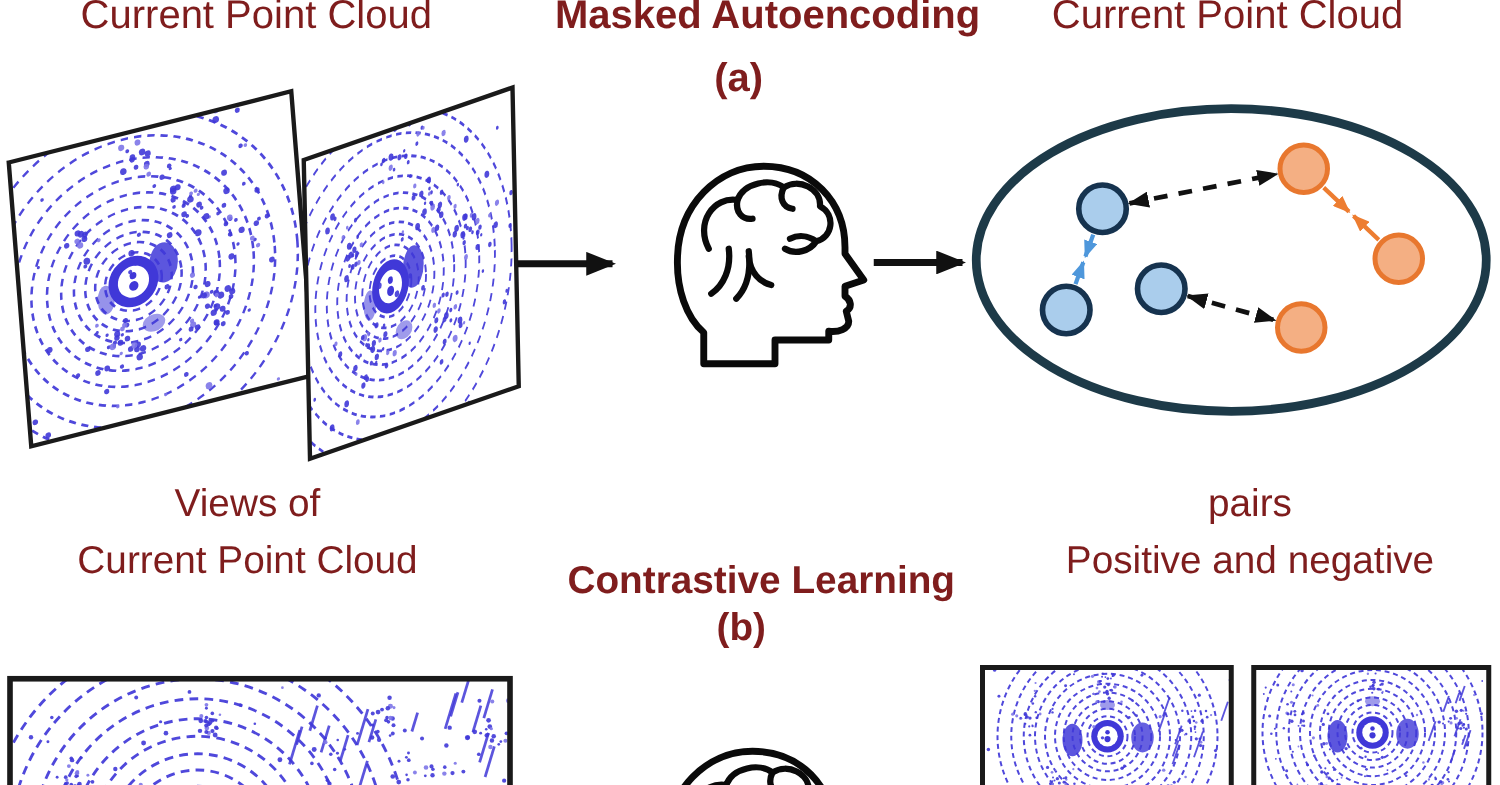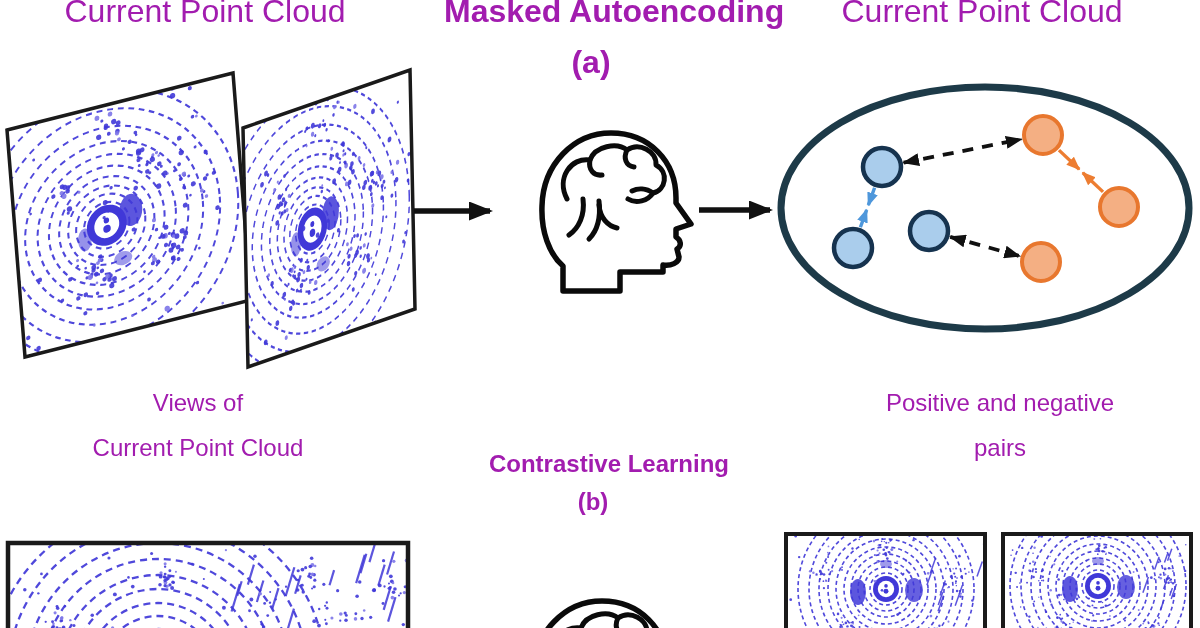--- a/index.html
+++ b/index.html
@@ -1,24 +1,24 @@
 <!DOCTYPE html>
 <html><head>
 <meta charset="utf-8">
 <style>
   html,body{margin:0;padding:0;background:#fff;}
   .stage{
     position:relative;width:1200px;height:628px;background:#ffffff;
-    overflow:hidden;font-family:"Liberation Sans",sans-serif;color:#a21caf;
+    overflow:hidden;font-family:"Liberation Sans",sans-serif;color:#7f1d1d;
   }
   .stage svg{position:absolute;left:0;top:0;}
   .t{position:absolute;text-align:center;white-space:nowrap;line-height:40px;}
   .t .line{line-height:45px;}
   .sz1{font-size:32px;}
-  .sz2{font-size:24px;}
+  .sz2{font-size:31px;}
   .bold{font-weight:bold;}
 </style>
 </head>
 <body>
 
 <div class="stage">
 
   <svg id="fig" width="1200" height="628" viewBox="0 0 1200 628">
     <defs>
       <clipPath id="clipSq">
@@ -973,17 +973,17 @@
   <div class="t sz1 bold" style="left:444px;top:-9px;width:320px">Masked Autoencoding</div>
   <div class="t sz1" style="left:822px;top:-9px;width:320px">Current Point Cloud</div>
   <div class="t sz1 bold" style="left:541px;top:42px;width:100px">(a)</div>
 
   <div class="t sz2" style="left:46px;top:380px;width:304px">
     <div class="line">Views of</div>
     <div class="line">Current Point Cloud</div>
   </div>
   <div class="t sz2 bold" style="left:429px;top:444px;width:360px">Contrastive Learning</div>
   <div class="t sz2" style="left:848px;top:380px;width:304px">
+    <div class="line">pairs</div>
     <div class="line">Positive and negative</div>
-    <div class="line">pairs</div>
   </div>
   <div class="t sz2 bold" style="left:543px;top:482px;width:100px">(b)</div>
 </div>
 
 </body></html>

